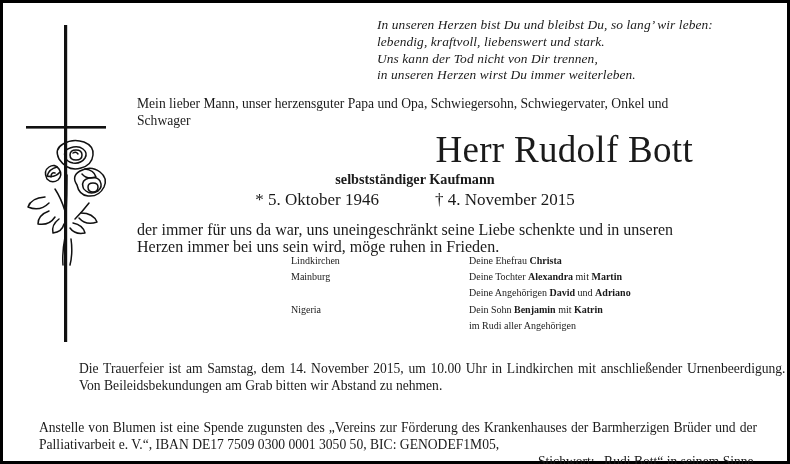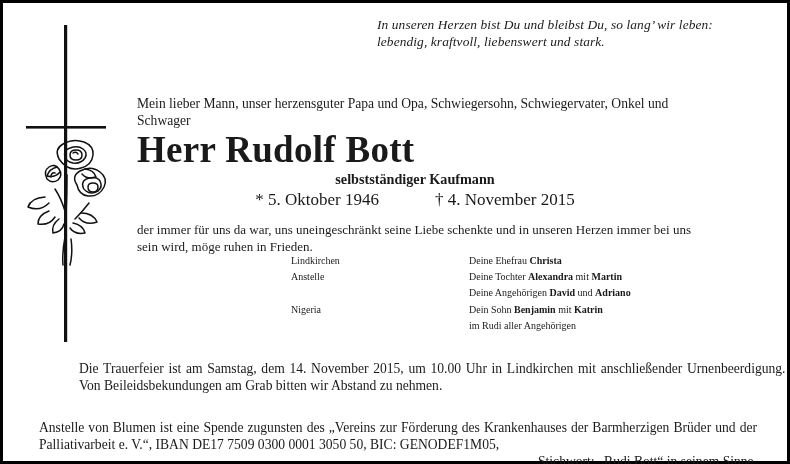--- a/index.html
+++ b/index.html
@@ -59,23 +59,23 @@
     top: 93px;
     width: 556px;
     font-size: 13.6px;
     line-height: 16.5px;
   }
 
   #name {
     left: 134px;
     top: 126px;
     width: 556px;
-    text-align: left;
+    text-align: right;
     font-size: 37px;
-    font-weight: bold;
+    font-weight: normal;
     line-height: 42px;
     letter-spacing: .3px;
   }
 
   #profession {
     left: 134px;
     top: 168px;
     width: 556px;
     text-align: center;
     font-size: 14.2px;
@@ -91,21 +91,21 @@
     text-align: center;
     font-size: 17px;
     line-height: 18px;
   }
   #dates .born { margin-right: 56px; }
 
   #tribute {
     left: 134px;
     top: 219px;
     width: 556px;
-    font-size: 13px;
+    font-size: 16px;
     line-height: 16.5px;
   }
 
   
   #family {
     left: 288px;
     top: 250px;
     width: 430px;
     font-size: 10px;
     line-height: 16.2px;
@@ -184,20 +184,22 @@
 
           <path d="M50 230 q-3 16 -2 28"></path>
           <path d="M56 232 q2 14 -1 26"></path>
         </g>
       </svg>
     </div>
 
     <div class="txt" id="poem">
       <div>In unseren Herzen bist Du und bleibst Du, so lang’ wir leben:</div>
       <div>lebendig, kraftvoll, liebenswert und stark.</div>
+      <div>Uns kann der Tod nicht von Dir trennen,</div>
+      <div>in unseren Herzen wirst Du immer weiterleben.</div>
     </div>
 
     <div class="txt" id="intro">Mein lieber Mann, unser herzensguter Papa und Opa, Schwiegersohn, Schwiegervater, Onkel und Schwager</div>
 
     <div class="txt" id="name">Herr Rudolf Bott</div>
 
     <div class="txt" id="profession">selbstständiger Kaufmann</div>
 
     <div class="txt" id="dates">
       <span class="born">* 5. Oktober 1946</span><span>† 4. November 2015</span>
@@ -206,21 +208,21 @@
     <div class="txt" id="tribute">der immer für uns da war, uns uneingeschränkt seine Liebe schenkte und in unseren Herzen immer bei uns sein wird, möge ruhen in Frieden.</div>
 
     <div class="txt" id="family">
       <table>
         <tbody>
           <tr>
             <td class="place">Lindkirchen</td>
             <td><span>Deine Ehefrau </span><b>Christa</b></td>
           </tr>
           <tr>
-            <td class="place">Anstelle</td>
+            <td class="place">Mainburg</td>
             <td><span>Deine Tochter </span><b>Alexandra</b><span> mit </span><b>Martin</b></td>
           </tr>
           <tr>
             <td class="place"></td>
             <td><span>Deine Angehörigen </span><b>David</b><span> und </span><b>Adriano</b></td>
           </tr>
           <tr>
             <td class="place">Nigeria</td>
             <td><span>Dein Sohn </span><b>Benjamin</b><span> mit </span><b>Katrin</b></td>
           </tr>

